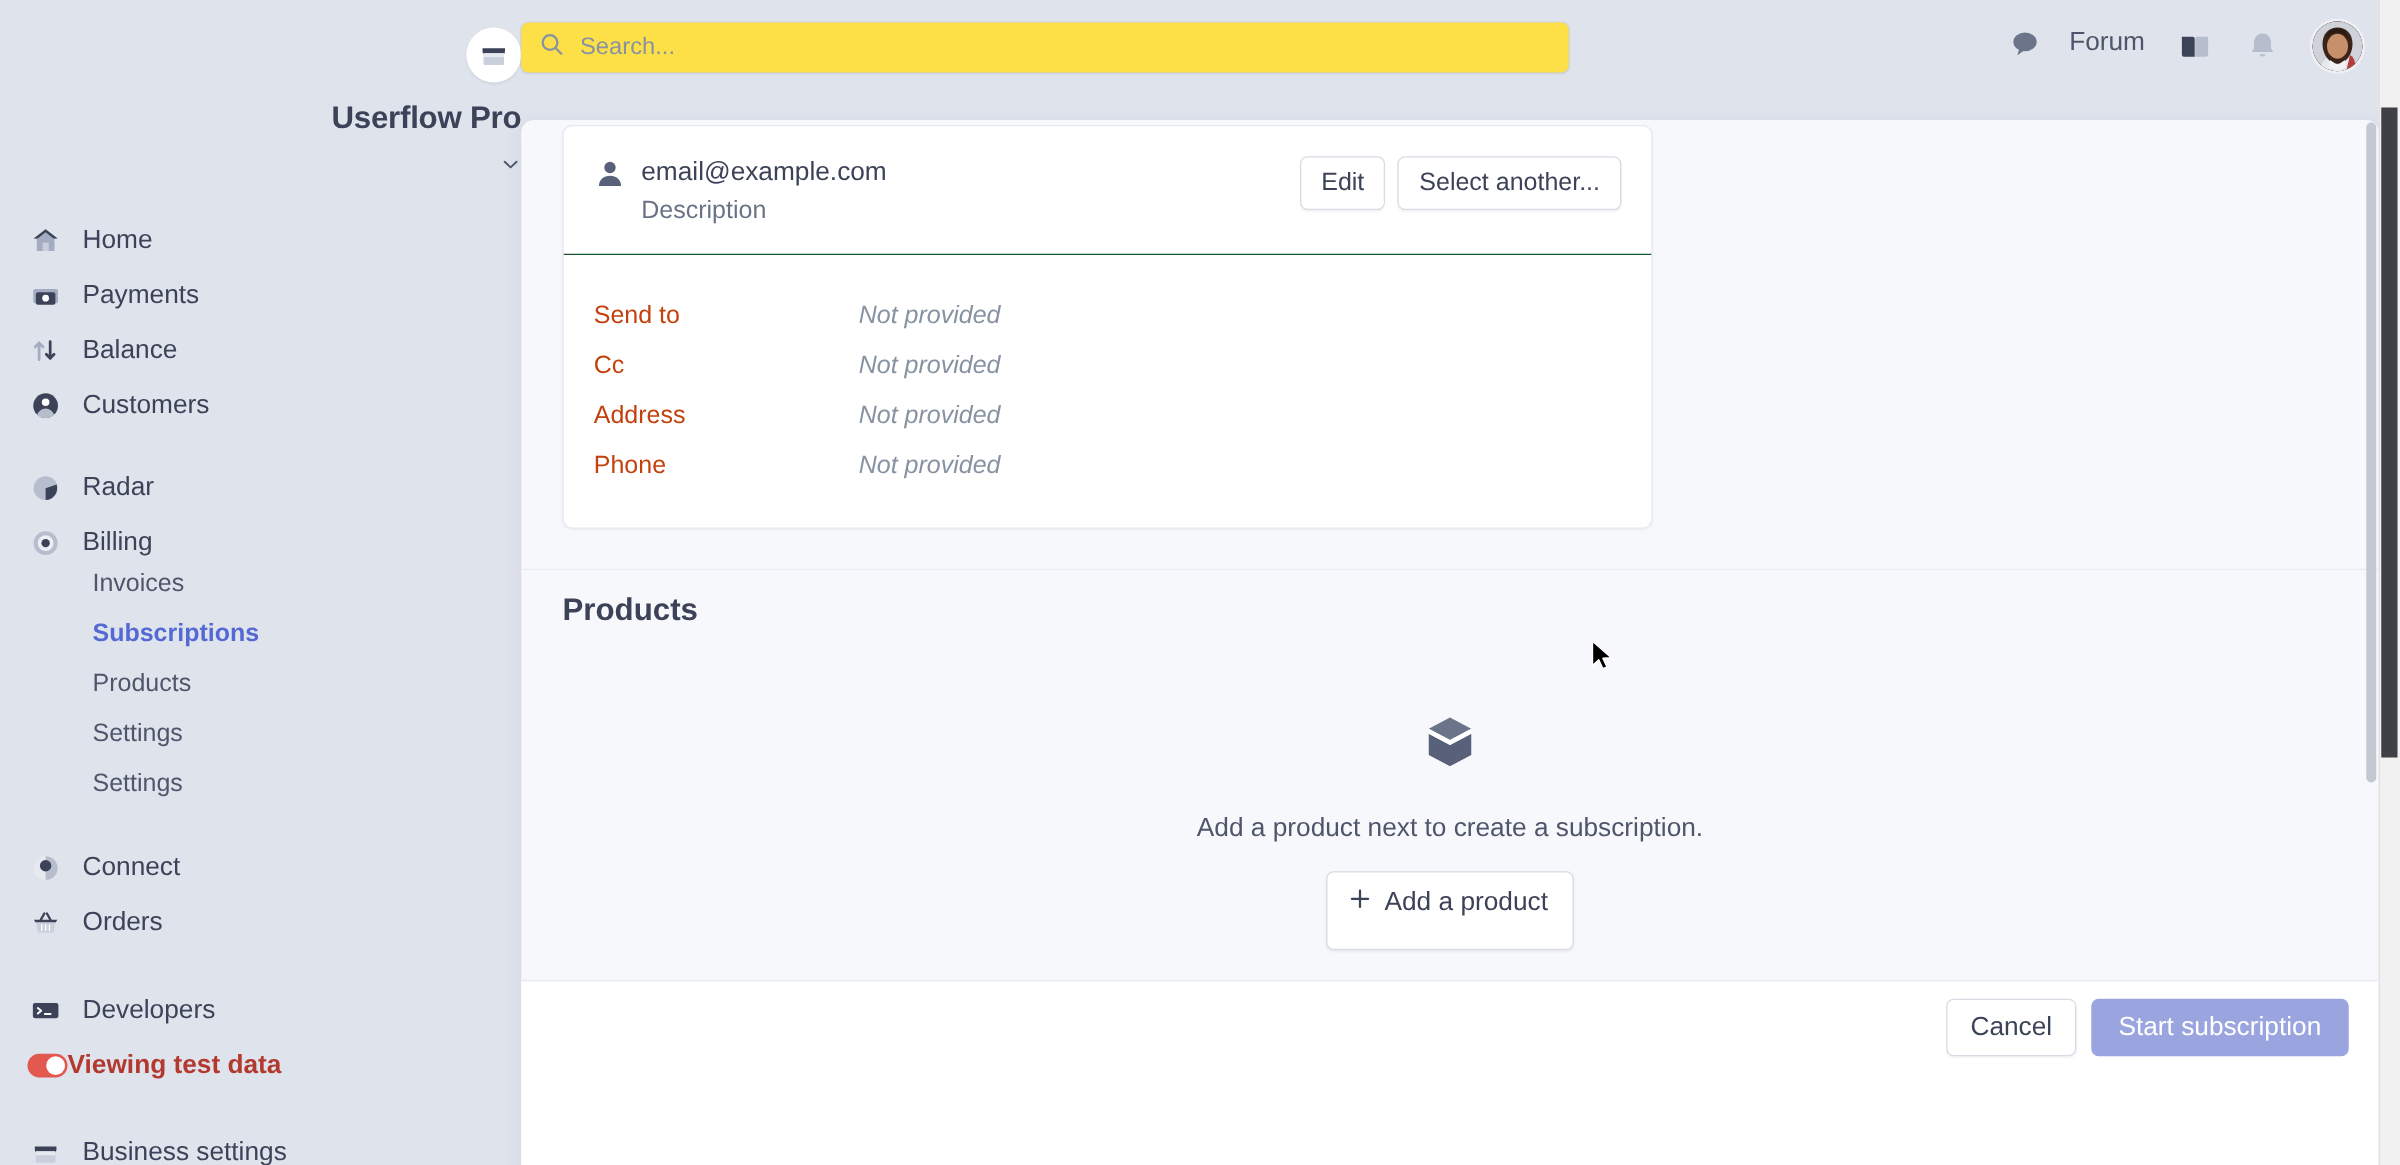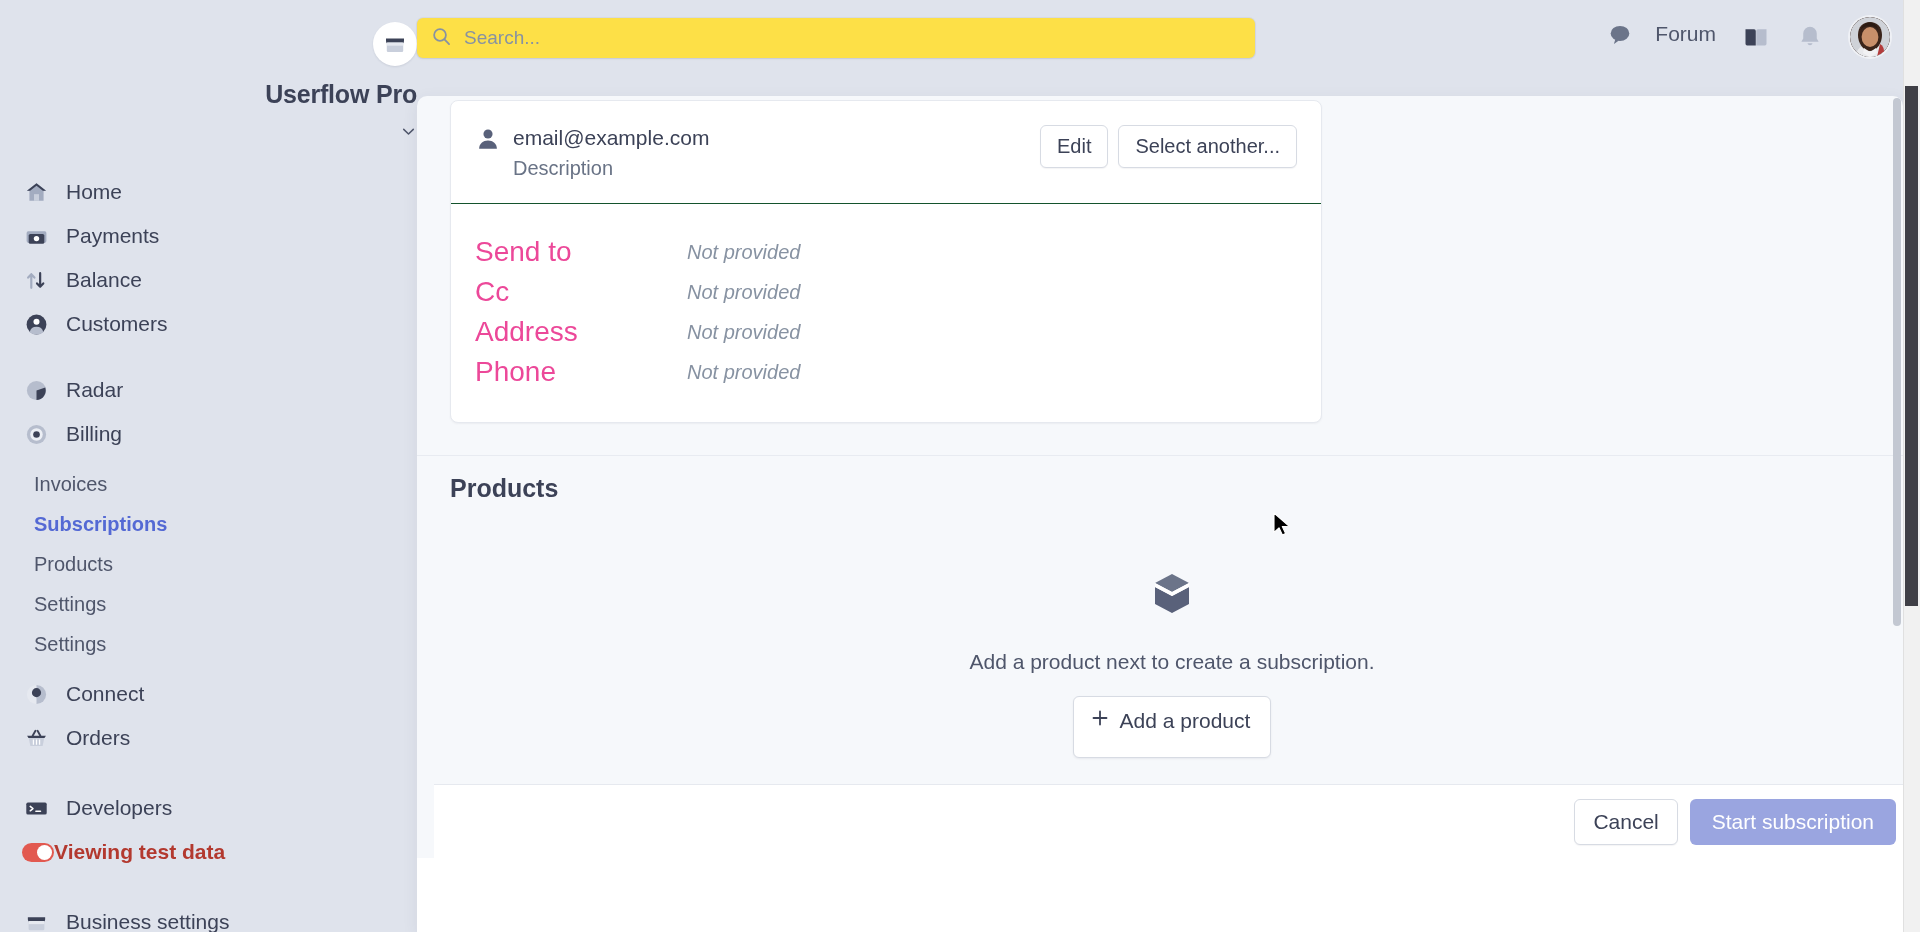--- a/index.html
+++ b/index.html
@@ -40,22 +40,22 @@
 
   .nav-group { margin-top: 22px; }
   .nav-item {
     display: flex; align-items: center; gap: 16px;
     height: 44px; padding-left: 22px;
     cursor: pointer;
   }
   .nav-icon { width: 28px; height: 28px; flex: 0 0 auto; display:flex; align-items:center; justify-content:center;}
   .nav-label { font-size: 21px; color: #3c4257; }
   .nav-sub {
-    padding-left: 34px; height: 40px;
-    display: flex; align-items: flex-end;
+    padding-left: 74px; height: 40px;
+    display: flex; align-items: flex-start;
     cursor: pointer;
   }
   .nav-sub .nav-label { font-size: 20px; color: #4f566b; }
   .nav-sub.active .nav-label { color: #5469d4; font-weight: 700; }
 
   .spacer-sm { height: 16px; }
   .spacer-md { height: 26px; }
 
   .toggle-row {
     display: flex; align-items: center; 
@@ -147,51 +147,51 @@
     border: 1px solid #d7dbe3;
     border-radius: 6px;
     padding: 9px 16px;
     font-family: "Liberation Sans", sans-serif;
     font-size: 20px; color: #3c4257;
     box-shadow: 0 1px 1px rgba(60,66,87,.06);
     cursor: pointer; white-space: nowrap;
   }
   .info-body { padding: 28px 24px 30px 24px; }
   .info-row { display: flex; height: 40px; align-items: center; }
-  .info-label { width: 212px; font-size: 28px; color: #ec4899; }
+  .info-label { width: 212px; font-size: 20px; color: #c2410c; }
   .info-value { font-size: 20px; color: #8792a2; font-style: italic; }
 
   .panel-divider {
     position: absolute; left: 0; top: 359px; width: 100%; height: 1px;
     background: #e8ebf1;
   }
 
   .products-title {
     position: absolute; left: 33px; top: 378px;
     font-size: 25px; font-weight: 700; color: #3c4257;
   }
 
   .empty-state {
     position: absolute; left: 0; top: 470px; width: 1486px;
-    display: flex; flex-direction: column; align-items: center; gap: 0; margin-left: 12px;
+    display: flex; flex-direction: column; align-items: center; gap: 0;
   }
   .cube-icon { margin-bottom: 20px; }
   .empty-text { font-size: 21px; color: #4f566b; margin-bottom: 22px; }
   .add-btn {
     background: #fff; border: 1px solid #d7dbe3; border-radius: 6px;
     padding: 11px 20px 24px 16px;
     display: flex; align-items: center; gap: 10px;
     font-family: "Liberation Sans", sans-serif;
     font-size: 21px; color: #3c4257;
     box-shadow: 0 1px 2px rgba(60,66,87,.08);
     cursor: pointer;
   }
 
   #footer {
-    position: absolute; left: 17px; bottom: 74px; width: 1486px; height: 74px;
+    position: absolute; left: 0; bottom: 74px; width: 1486px; height: 74px;
     background: #fff;
     border-top: 1px solid #e6e9ef;
     display: flex; align-items: center; justify-content: flex-end;
     gap: 12px; padding-right: 24px;
   }
   .btn-cancel {
     background: #fff; border: 1px solid #d7dbe3; border-radius: 6px;
     padding: 10px 18px; font-size: 21px; color: #3c4257;
     font-family: "Liberation Sans", sans-serif;
     box-shadow: 0 1px 1px rgba(60,66,87,.06); cursor: pointer;

